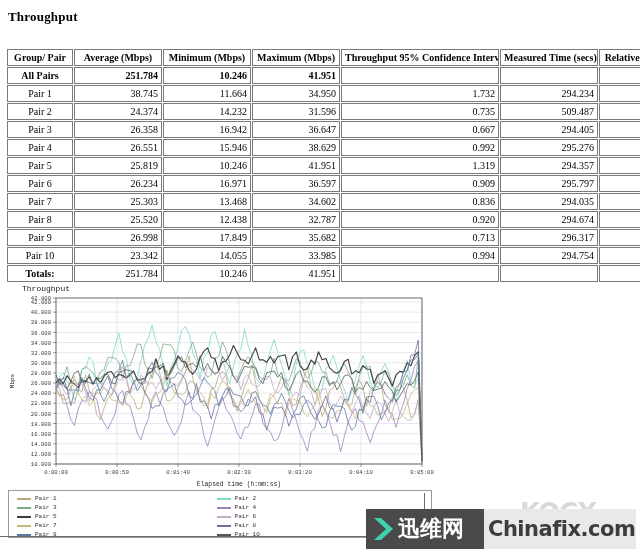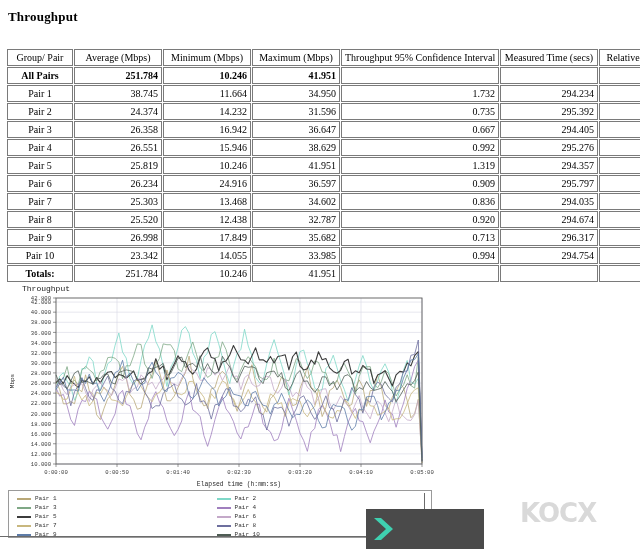--- a/index.html
+++ b/index.html
@@ -46,21 +46,21 @@
   table.results td {
     border: 1px solid #7a7a7a;
     padding: 1px 3px;
     height: 13px;
     line-height: 13px;
     background: #fff;
     overflow: hidden;
     white-space: nowrap;
   }
   table.results th {
-    font-weight: normal;
+    font-weight: bold;
     text-align: center;
     font-size: 10px;
   }
   table.results td.label {
     text-align: center;
   }
   table.results td.num {
     text-align: right;
   }
   table.results tr.emphasis td.label,
@@ -253,21 +253,21 @@
           <td class="num">1.732</td>
           <td class="num">294.234</td>
           <td class="num">5.654</td>
         </tr>
         <tr>
           <td class="label">Pair 2</td>
           <td class="num">24.374</td>
           <td class="num">14.232</td>
           <td class="num">31.596</td>
           <td class="num">0.735</td>
-          <td class="num">295.392</td>
+          <td class="num">509.487</td>
           <td class="num">3.016</td>
         </tr>
         <tr>
           <td class="label">Pair 3</td>
           <td class="num">26.358</td>
           <td class="num">16.942</td>
           <td class="num">36.647</td>
           <td class="num">0.667</td>
           <td class="num">294.405</td>
           <td class="num">2.532</td>
@@ -286,21 +286,21 @@
           <td class="num">25.819</td>
           <td class="num">10.246</td>
           <td class="num">41.951</td>
           <td class="num">1.319</td>
           <td class="num">294.357</td>
           <td class="num">5.107</td>
         </tr>
         <tr>
           <td class="label">Pair 6</td>
           <td class="num">26.234</td>
-          <td class="num">24.916</td>
+          <td class="num">16.971</td>
           <td class="num">36.597</td>
           <td class="num">0.909</td>
           <td class="num">295.797</td>
           <td class="num">3.463</td>
         </tr>
         <tr>
           <td class="label">Pair 7</td>
           <td class="num">25.303</td>
           <td class="num">13.468</td>
           <td class="num">34.602</td>
@@ -493,14 +493,18 @@
 </div>
 
 <div class="wm-line v"></div>
 <div class="wm-line h"></div>
 <div class="watermark">KOCX</div>
 <div class="logo">
   <div class="logo-left">
     <svg class="logo-chevron" viewBox="0 0 22 26">
       <polygon points="2,2 14,13 2,24 9,24 21,13 9,2" fill="#3fd0b0"></polygon>
     </svg>
+    <span class="logo-cn">迅维网</span>
+  </div>
+  <div class="logo-right">
+    <span class="logo-en">Chinafix.com</span>
   </div>
 </div>
 
 </body></html>

